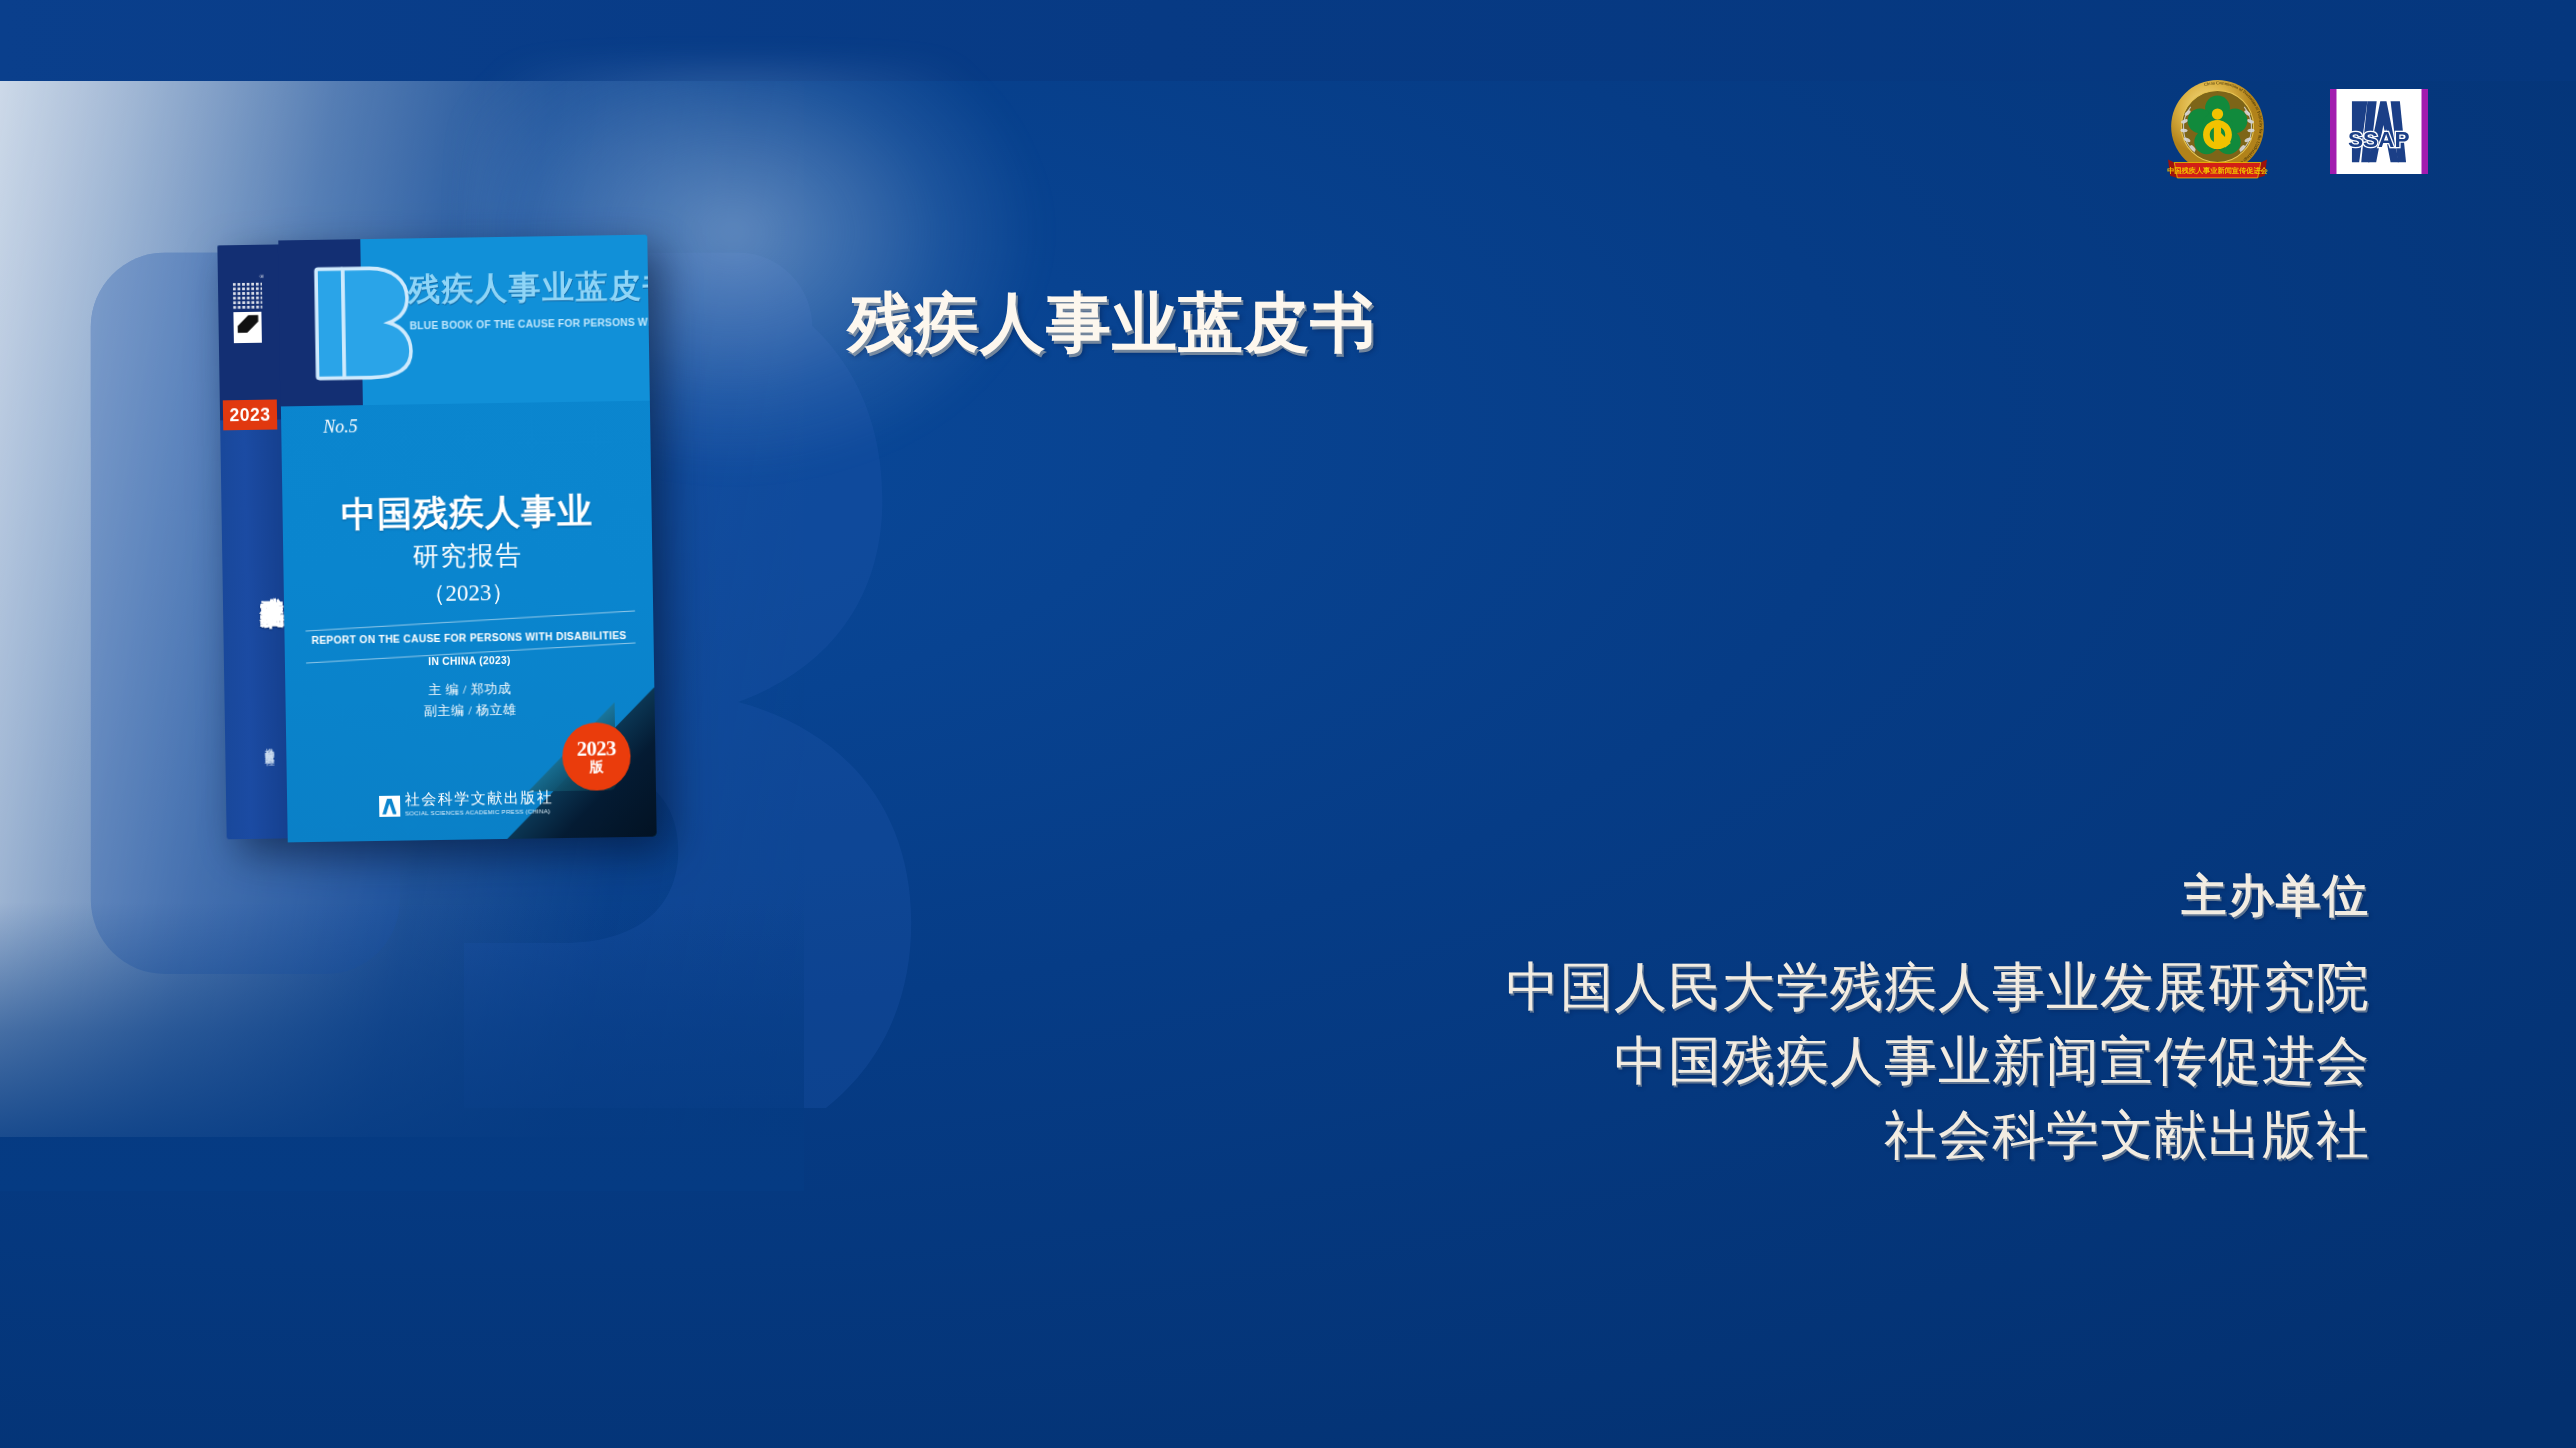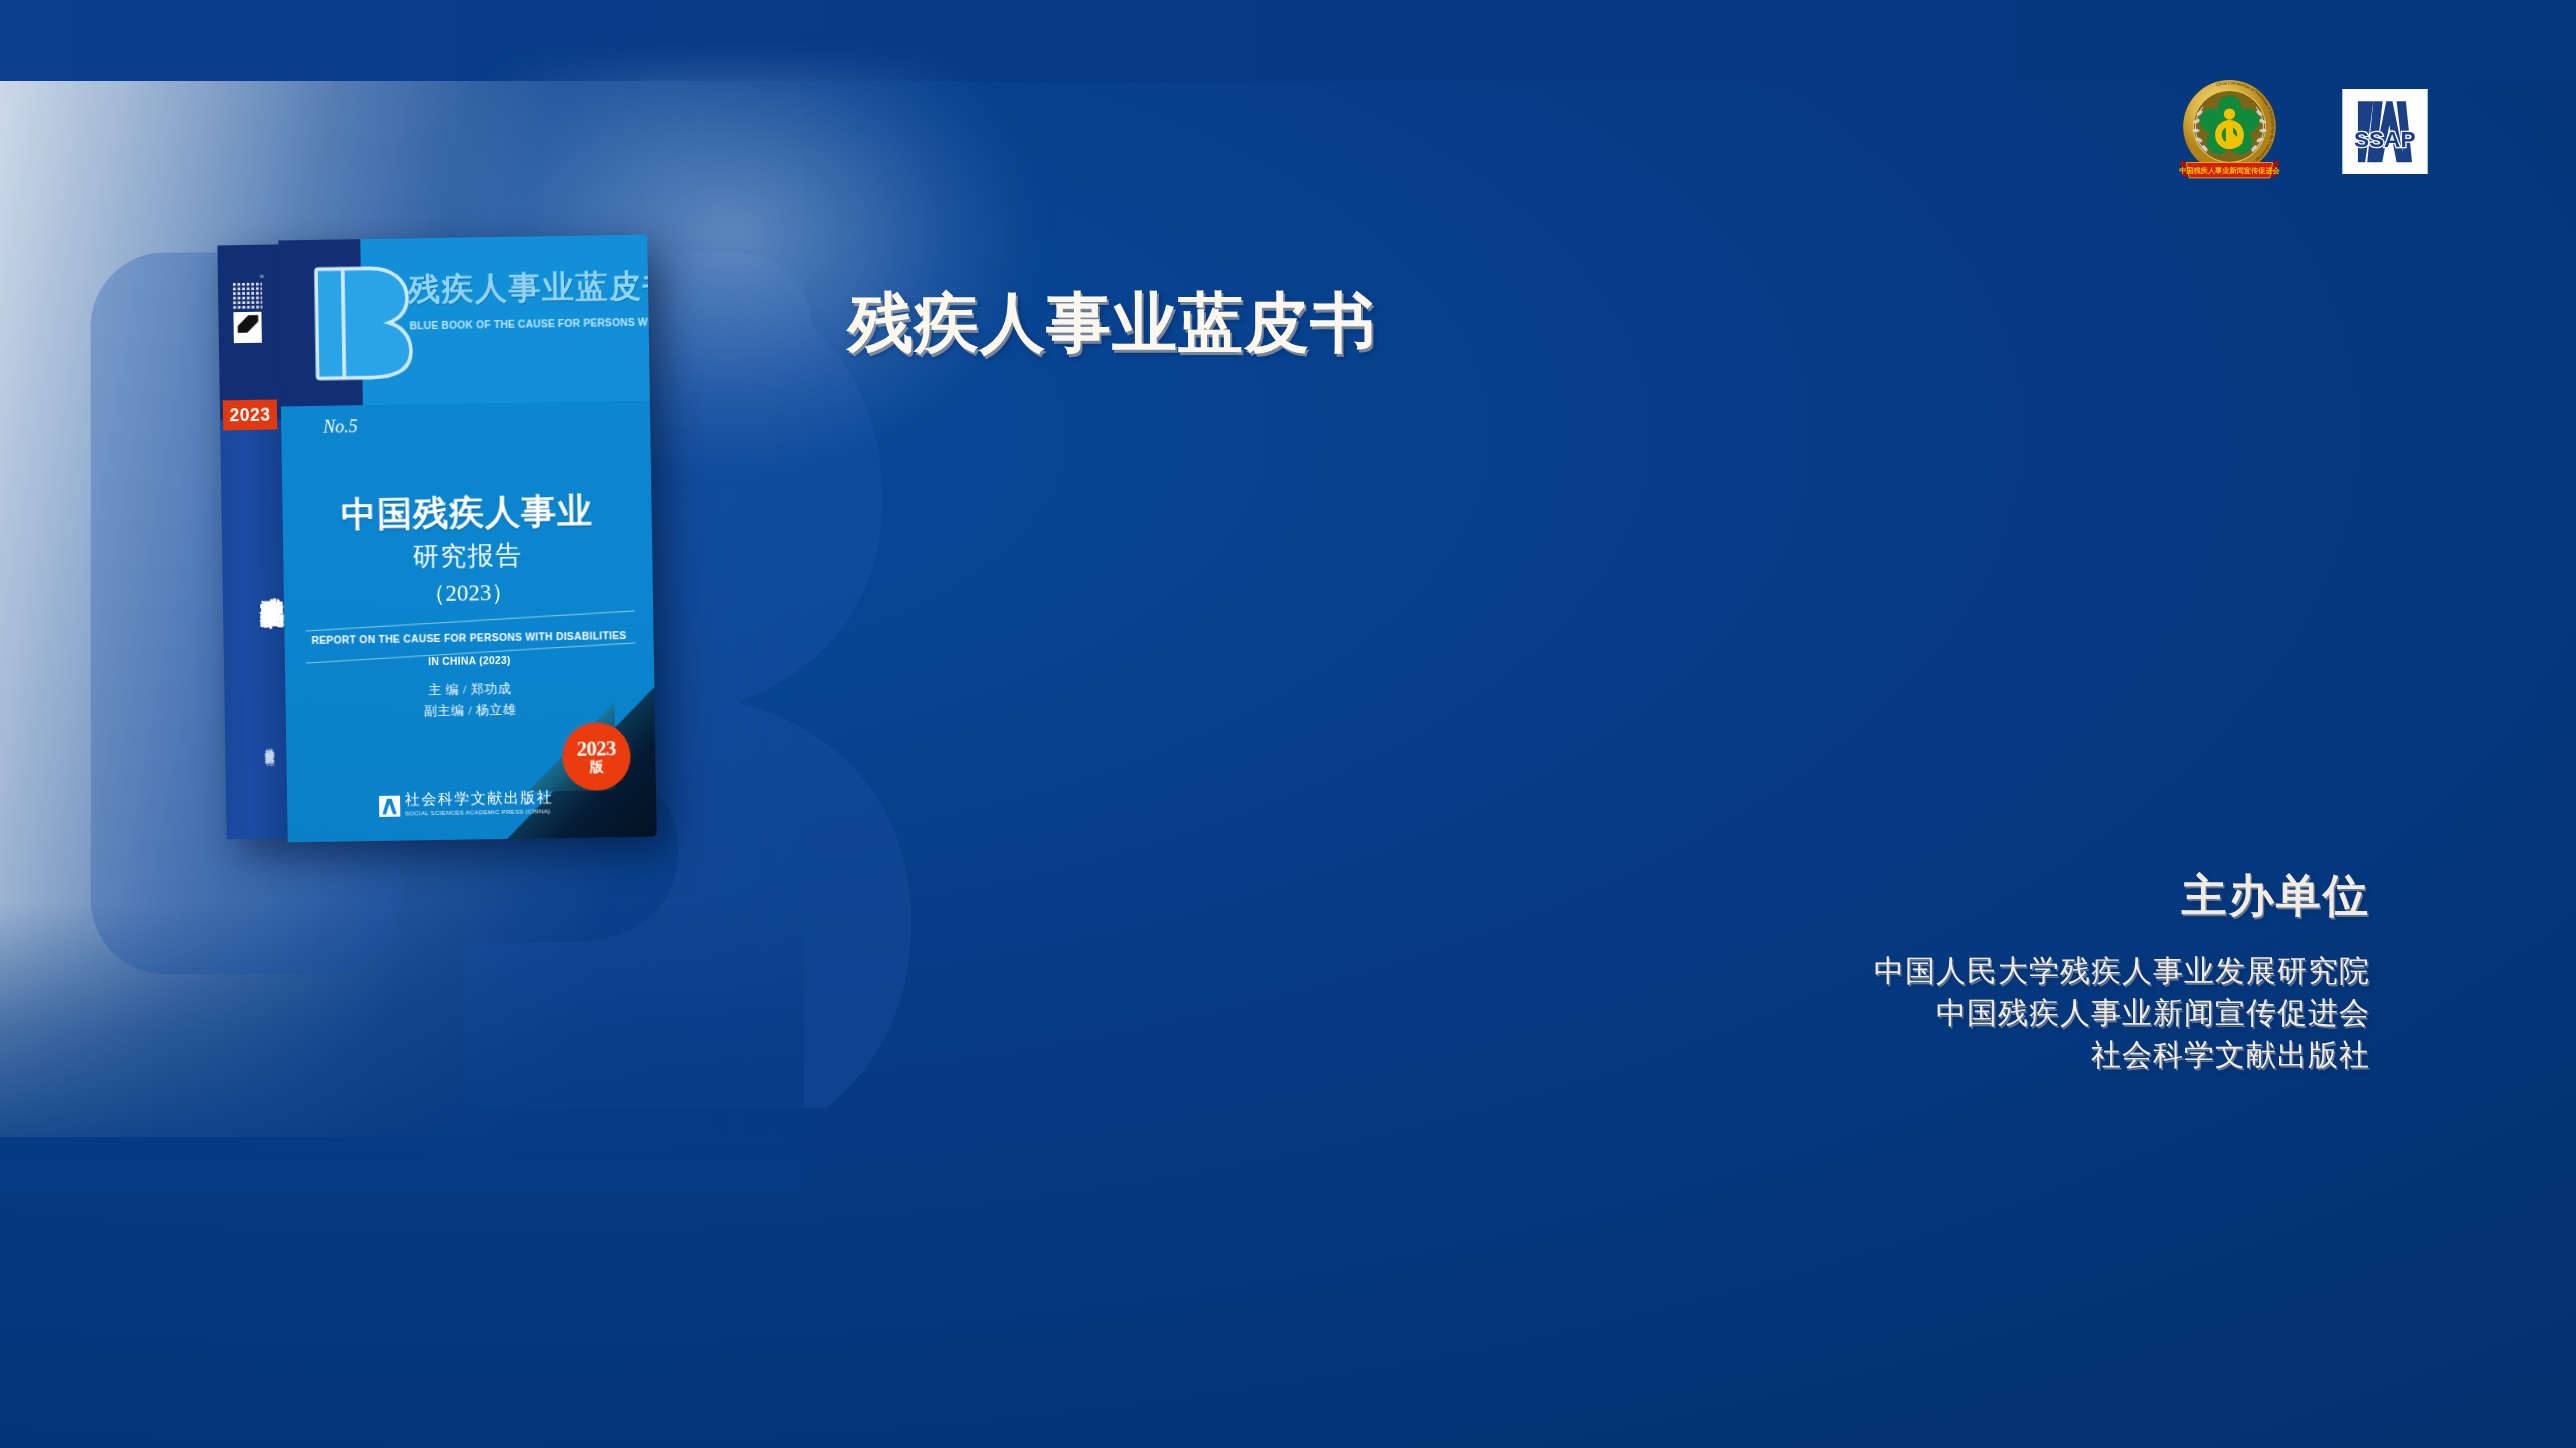--- a/index.html
+++ b/index.html
@@ -110,36 +110,36 @@
   .pub{position:absolute;left:92px;bottom:24px;display:flex;align-items:flex-end;gap:5.2px;}
   .pub .mark{width:20.6px;height:20.6px;background:#fff;position:relative;}
   .pub .mark:after{content:"";position:absolute;left:3.1px;top:2.6px;width:14.4px;height:15.5px;background:#0a85ce;
      clip-path:polygon(34% 0,66% 0,100% 100%,74% 100%,50% 30%,26% 100%,0 100%);}
   .pub .txt .cn{color:#fff;font-family:"DejaVu Sans","Liberation Sans",sans-serif;font-size:15px;letter-spacing:1.5px;}
   .pub .txt .en{color:#dff0fb;font-family:"Liberation Sans",sans-serif;font-size:6.2px;letter-spacing:0.2px;}
 
   
   .logos{position:absolute;right:148px;top:77px;display:flex;align-items:center;gap:61px;}
   .logo-emblem{width:103px;height:108px;position:relative;}
-  .logo-ssap{width:86px;height:85px;background:#3b82f6;position:relative;}
+  .logo-ssap{width:98px;height:85px;background:#a21caf;position:relative;}
   .logo-ssap svg{position:absolute;inset:0;width:100%;height:100%;}
 
   
   .headline{position:absolute;left:848px;top:278px;width:1649px;color:#fdf7ee;
      font-family:"DejaVu Serif","Liberation Serif",serif;font-weight:bold;
      font-size:65px;line-height:1.36;letter-spacing:1px;
      text-shadow:2.1px 2.6px 0 rgba(205,200,185,.55), 3.6px 4.1px 5.2px rgba(0,18,55,.35);}
   .headline .l{white-space:nowrap;}
 
   .org{position:absolute;left:979px;top:866px;width:1391px;text-align:right;color:#f2ece2;
      font-family:"DejaVu Serif","Liberation Serif",serif;
      text-shadow:1.5px 2.1px 0 rgba(205,200,185,.45), 2.6px 3.1px 4.1px rgba(0,18,55,.3);}
   .org-title{font-weight:bold;font-size:45px;letter-spacing:2.1px;}
   .org-list{margin-top:24px;}
-  .org-list div{font-size:30px;line-height:1.40;letter-spacing:1px;}
+  .org-list div{font-size:53px;line-height:1.40;letter-spacing:1px;}
 
   .datebar{position:absolute;left:979px;top:1261px;width:1391px;text-align:center;color:#f2ece2;
      font-family:"DejaVu Serif","Liberation Serif",serif;font-size:34px;letter-spacing:1px;
      text-shadow:1.5px 2.1px 0 rgba(205,200,185,.42), 2.6px 3.1px 4.1px rgba(0,18,55,.3);}
 </style>
 </head>
 <body>
 
 <div class="stage">
 

